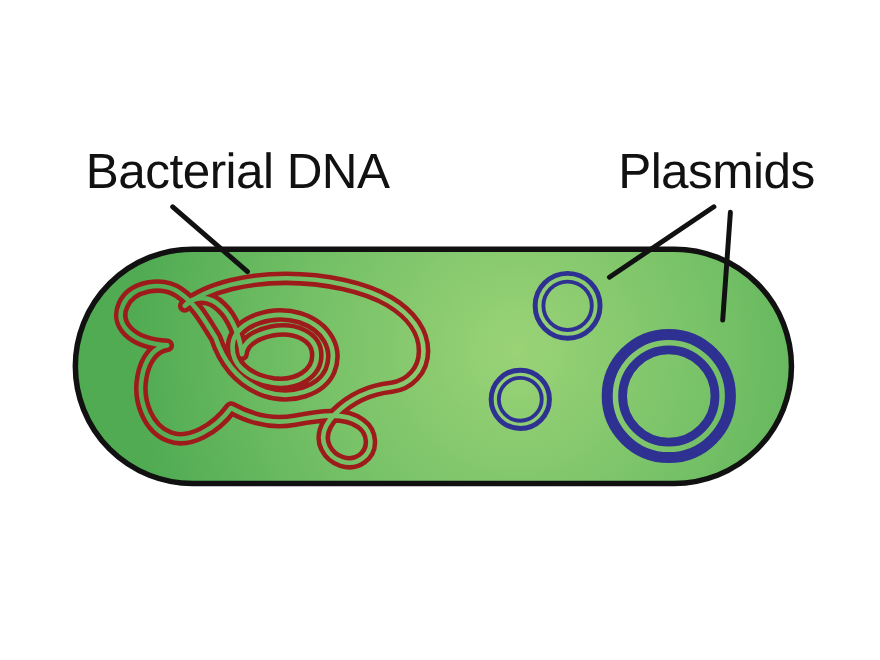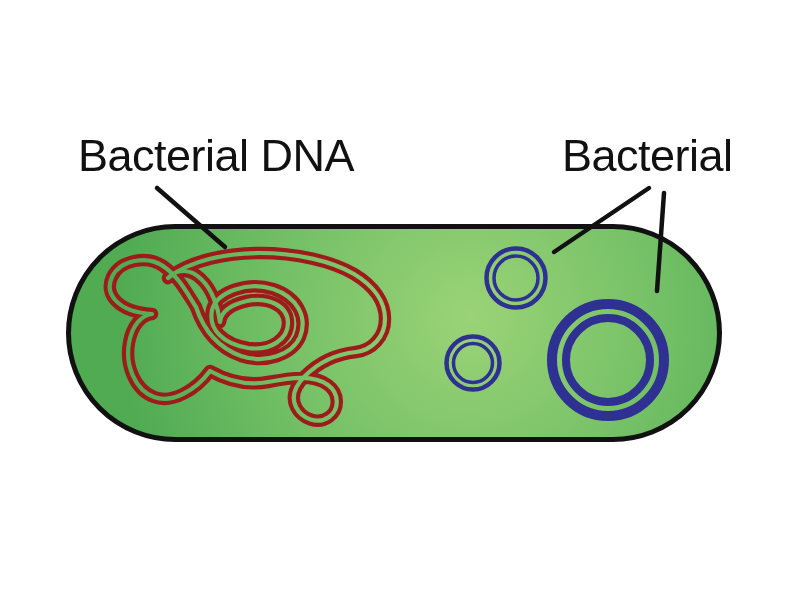--- a/index.html
+++ b/index.html
@@ -106,14 +106,14 @@
       <circle cx="608" cy="360" r="56" fill="none" stroke-width="10" stroke="#2e3192"></circle>
       <circle cx="608" cy="360" r="42" fill="none" stroke-width="8" stroke="#2e3192"></circle>
     </g>
 
     <line x1="157" y1="188" x2="225" y2="247" stroke-width="4.5" stroke-linecap="round" stroke="#111111"></line>
     <line x1="649" y1="188" x2="554" y2="252" stroke-width="4.5" stroke-linecap="round" stroke="#111111"></line>
     <line x1="664" y1="193" x2="657" y2="291" stroke-width="4.5" stroke-linecap="round" stroke="#111111"></line>
   </svg>
 
   <div class="label label-bacterial">Bacterial DNA</div>
-  <div class="label label-plasmids">Bacterial</div>
+  <div class="label label-plasmids">Plasmids</div>
 </div>
 
 </body></html>

